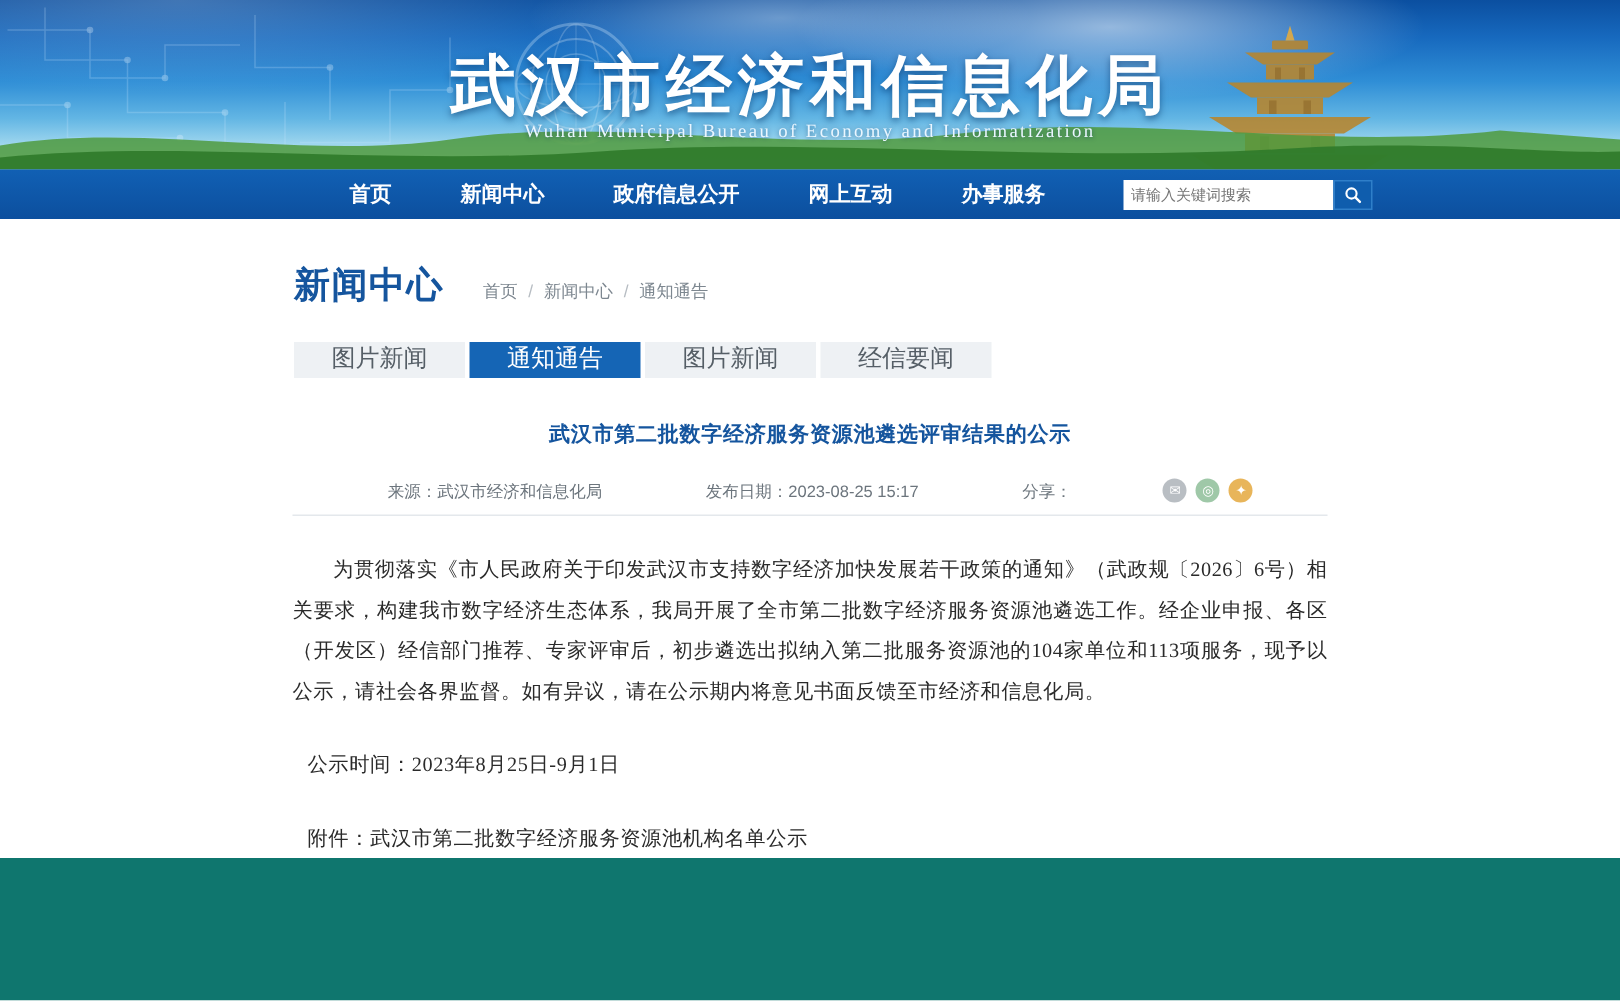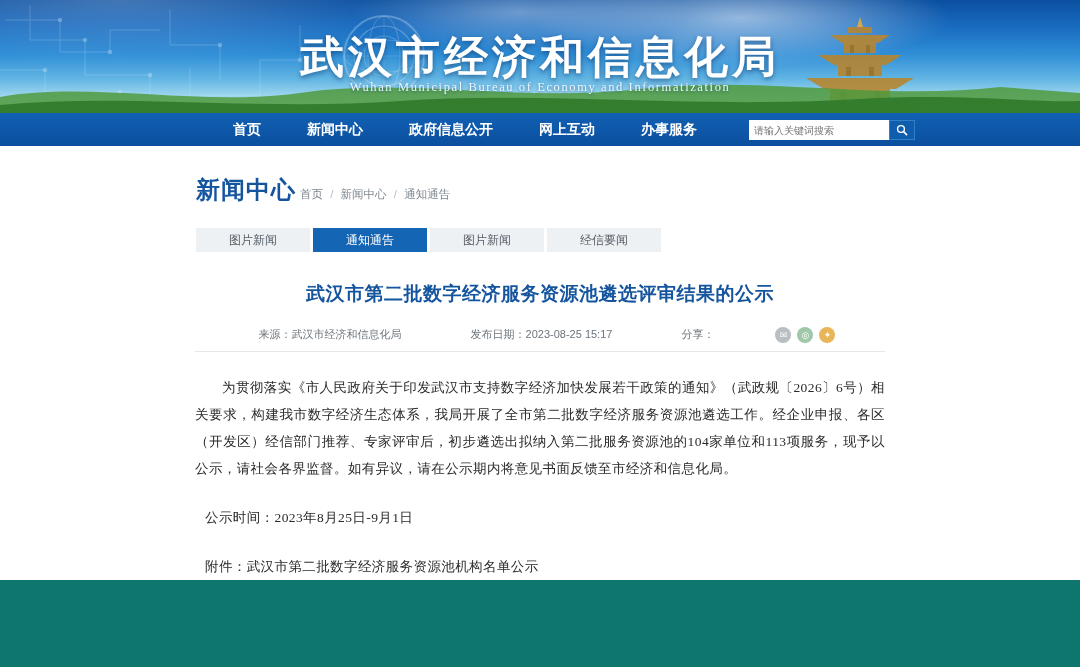--- a/index.html
+++ b/index.html
@@ -96,41 +96,41 @@
   .crumbrow {
     display: flex; align-items: flex-end;
     padding: 28px 0 0 196px;
   }
   .section-title {
     font-size: 24px; font-weight: bold; color: #15559e;
     font-family: "Liberation Serif", serif;
     letter-spacing: 1px;
   }
   .crumbs {
-    margin-left: 4px; margin-bottom: 4px;
+    margin-left: 26px; margin-bottom: 4px;
     font-size: 11.5px; color: #7d8790;
   }
   .crumbs span { cursor: pointer; }
   .crumbs .sep { margin: 0 4px; color: #b6bcc2; cursor: default; }
 
   .tabs {
     display: flex; margin: 22px 0 0 196px;
   }
   .tab {
     width: 114px; height: 24px; line-height: 24px; text-align: center;
-    font-size: 12px; color: #555e66; background: #eef1f4;
+    font-size: 16px; color: #555e66; background: #eef1f4;
     margin-right: 3px; cursor: pointer;
   }
   .tab.active { background: #1565b5; color: #fff; }
 
   .article {
     margin: 0 auto; width: 690px; padding-top: 28px;
   }
   .article-title {
-    text-align: center; font-size: 19px; font-weight: bold; color: #15559e;
+    text-align: center; font-size: 14px; font-weight: bold; color: #15559e;
     font-family: "Liberation Serif", serif; letter-spacing: .5px;
     line-height: 1.5;
   }
   .meta {
     margin-top: 18px; padding-bottom: 8px;
     display: flex; align-items: center; justify-content: center;
     font-size: 11px; color: #6c757d;
     border-bottom: 1px solid #e4e8ec;
     gap: 41px;
   }

